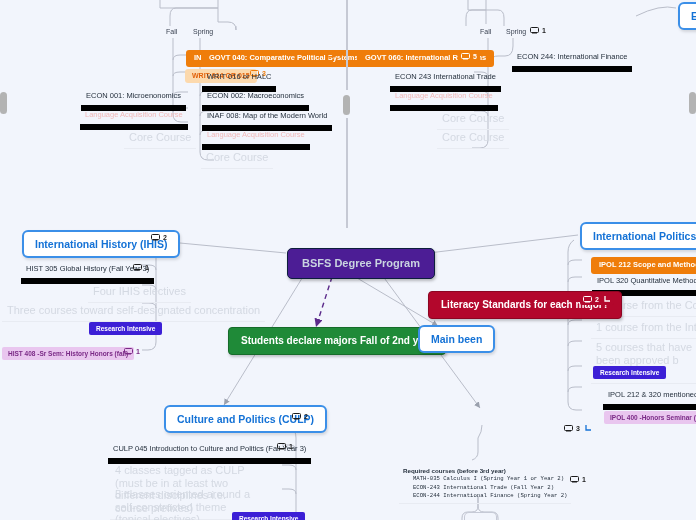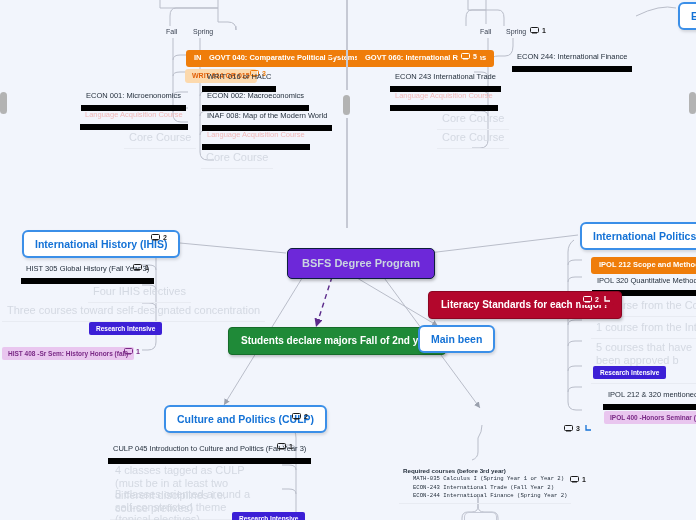--- a/index.html
+++ b/index.html
@@ -21,21 +21,21 @@
     pointer-events: none;
   }
   .node {
     position: absolute;
     white-space: nowrap;
     line-height: 1.15;
   }
 
   
   .central {
-    background: #6d28d9;
+    background: #4c1d95;
     color: #c9d3e0;
     font-weight: bold;
     font-size: 11px;
     padding: 8px 14px;
     border-radius: 5px;
     border: 1px solid #0d1f3c;
     box-shadow: 1px 2px 3px rgba(0,0,0,0.25);
     text-align: center;
   }
   .major {

